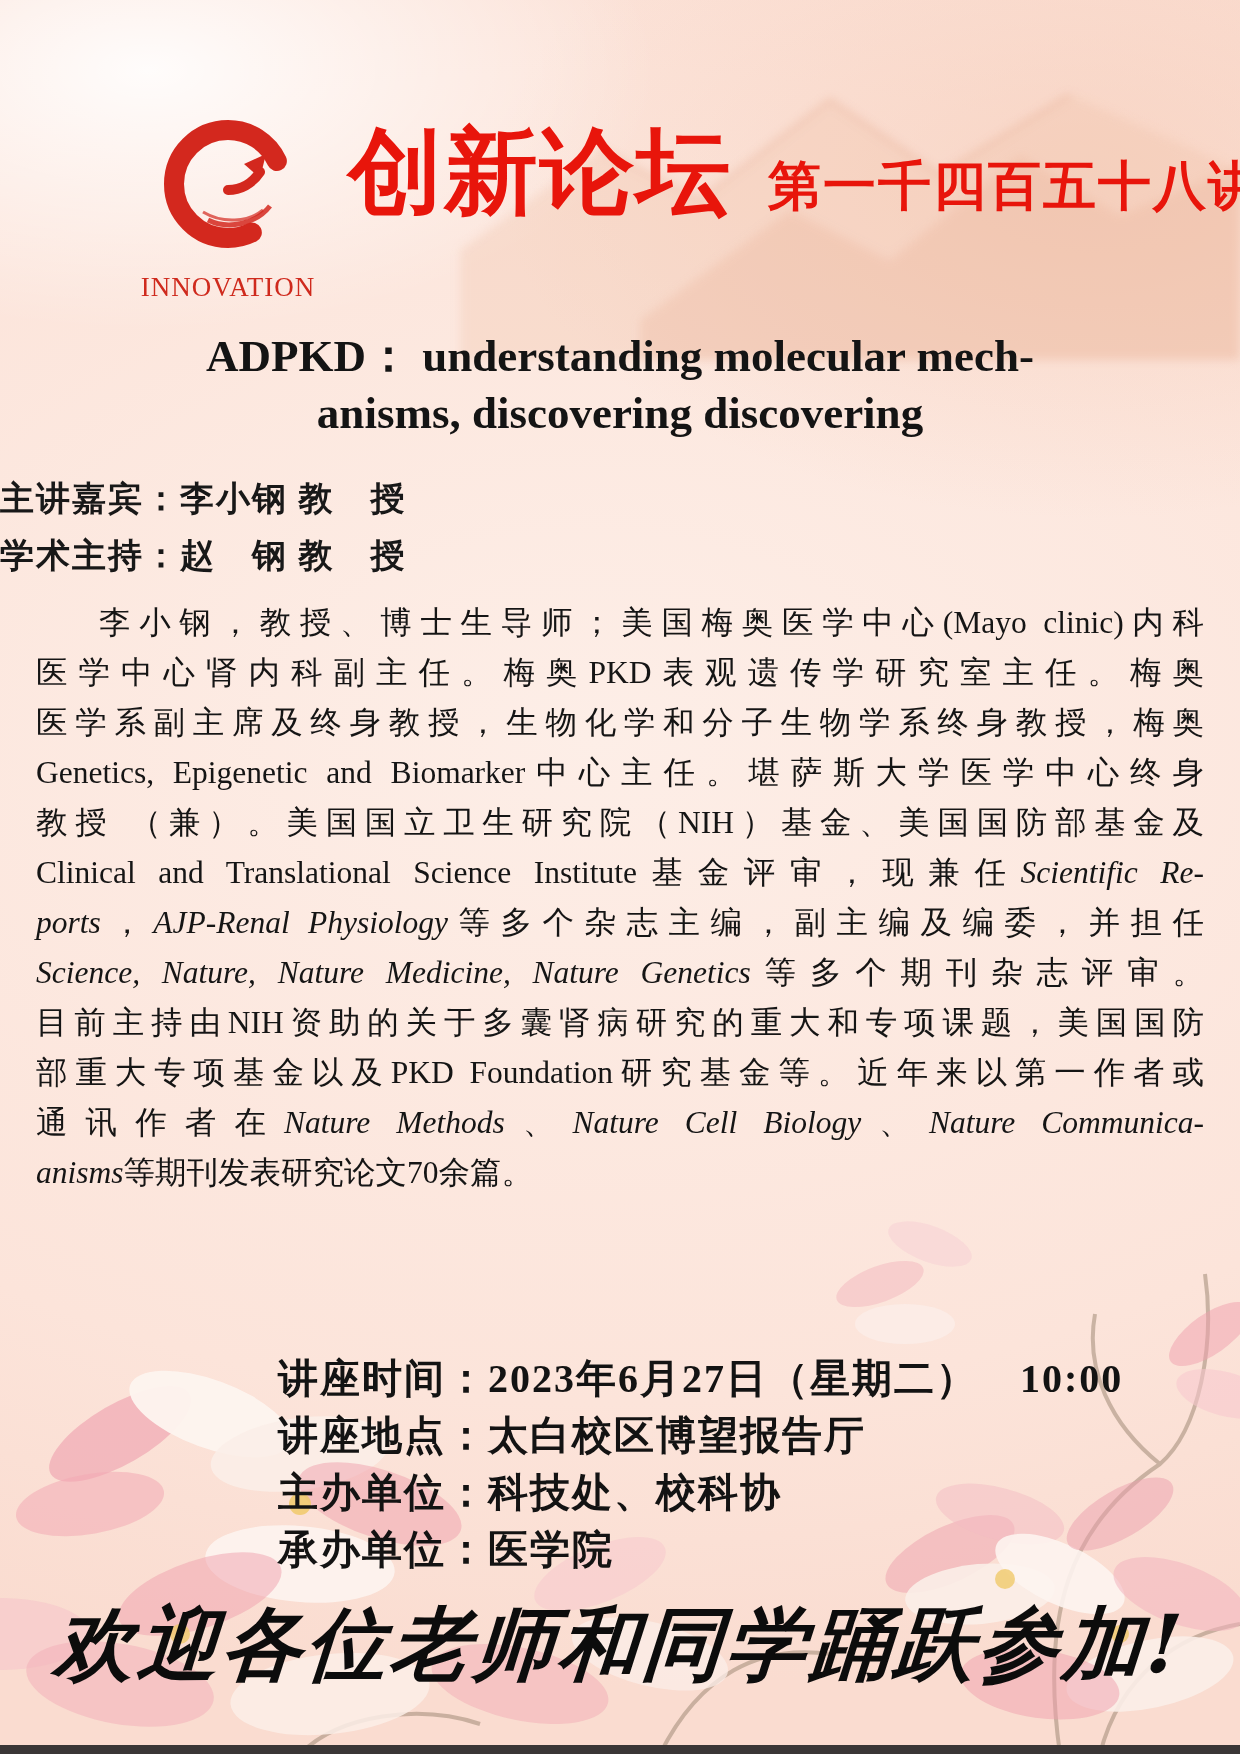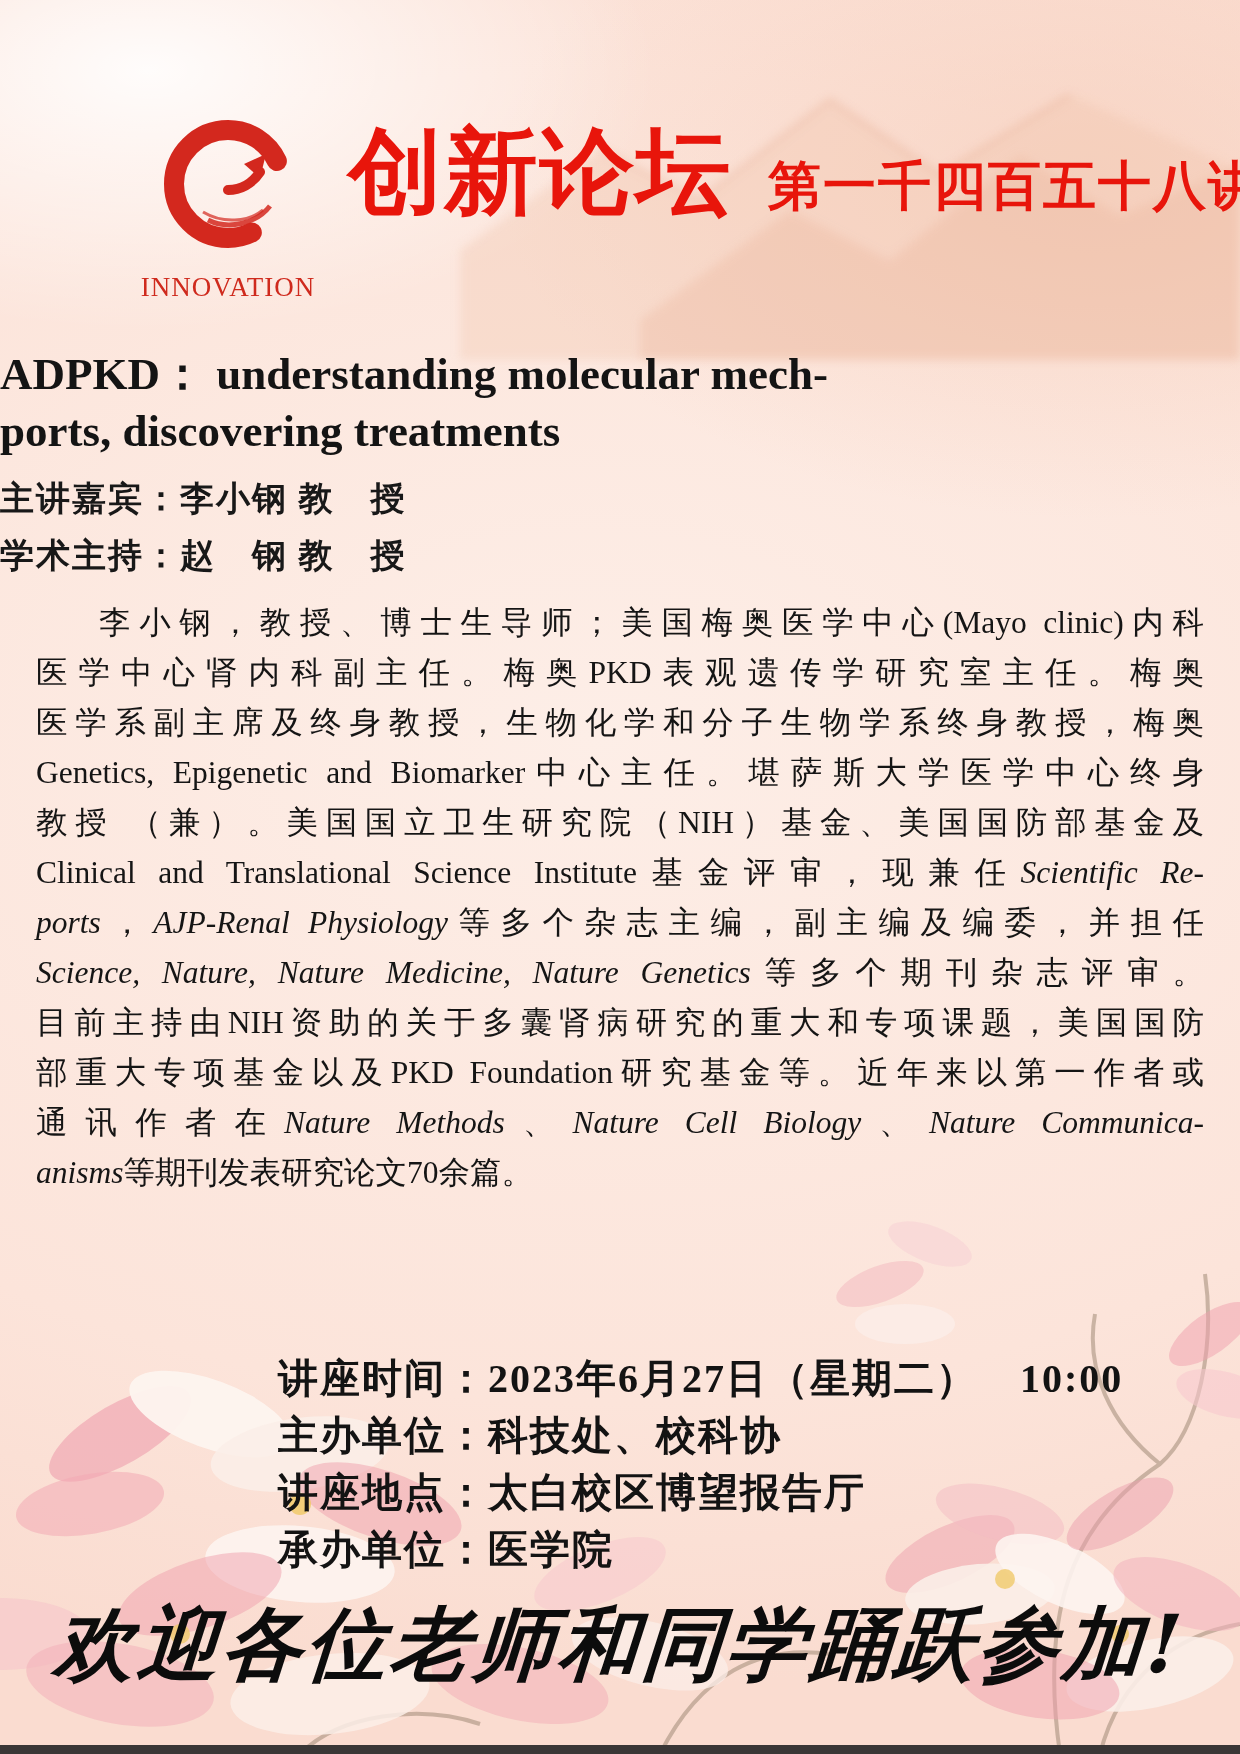--- a/index.html
+++ b/index.html
@@ -35,23 +35,23 @@
     font-family:"Liberation Sans", sans-serif;
     font-weight:bold;font-size:94px;line-height:1.15;letter-spacing:2px;
   }
   .lecture-no{
     font-family:"Liberation Sans", sans-serif;
     font-weight:bold;font-size:53px;letter-spacing:2px;
   }
   
   .lec-title{
     position:absolute;left:0;top:328px;width:100%;
-    color:#141414;
+    text-align:center;color:#141414;
     font-family:"Liberation Serif", serif;
-    font-weight:bold;font-size:45px;line-height:57px;margin-top:18px;
+    font-weight:bold;font-size:45px;line-height:57px;
   }
   
   .speakers{
     position:absolute;left:0;top:470px;width:100%;
     text-align:left;color:#181818;
     font-weight:bold;font-size:34px;line-height:57px;letter-spacing:2px;
   }
   
   .bio{
     position:absolute;left:36px;top:598px;width:1168px;
@@ -145,21 +145,21 @@
     <div class="logo-text" style="color:#cf2a1d;">INNOVATION</div>
   </div>
 
   <div class="header-titles">
     <div class="forum-title" style="color:#e8150b;">创新论坛</div>
     <div class="lecture-no" style="color:#e8150b;">第一千四百五十八讲</div>
   </div>
 
   <div class="lec-title">
     <div>ADPKD： understanding molecular mech-</div>
-    <div>ports, discovering treatments</div>
+    <div>anisms, discovering discovering</div>
   </div>
 
   <div class="speakers">
     <div>主讲嘉宾：李小钢 教　授</div>
     <div>学术主持：赵　钢 教　授</div>
   </div>
 
   <div class="bio">
       <div class="bio-line just indent"><span>李小钢，教授、博士生导师；美国梅奥医学中心(Mayo clinic)内科</span></div>
       <div class="bio-line just"><span>医学中心肾内科副主任。梅奥PKD表观遗传学研究室主任。梅奥</span></div>
@@ -170,21 +170,21 @@
       <div class="bio-line just"><i>ports</i><span>，</span><i>AJP-Renal Physiology</i><span>等多个杂志主编，副主编及编委，并担任</span></div>
       <div class="bio-line just"><i>Science, Nature, Nature Medicine, Nature Genetics</i><span>等多个期刊杂志评审。</span></div>
       <div class="bio-line just"><span>目前主持由NIH资助的关于多囊肾病研究的重大和专项课题，美国国防</span></div>
       <div class="bio-line just"><span>部重大专项基金以及PKD Foundation研究基金等。近年来以第一作者或</span></div>
       <div class="bio-line just"><span>通讯作者在</span><i>Nature Methods</i><span>、</span><i>Nature Cell Biology</i><span>、</span><i>Nature Communica-</i></div>
       <div class="bio-line"><i>anisms</i><span>等期刊发表研究论文70余篇。</span></div>
     </div>
 
   <div class="details">
     <div>讲座时间：2023年6月27日（星期二）　10:00</div>
+    <div>讲座地点：太白校区博望报告厅</div>
     <div>主办单位：科技处、校科协</div>
-    <div>讲座地点：太白校区博望报告厅</div>
     <div>承办单位：医学院</div>
   </div>
 
   <div class="welcome">欢迎各位老师和同学踊跃参加!</div>
 
   <div class="bottom-bar"></div>
 </div>
 
 </body></html>

